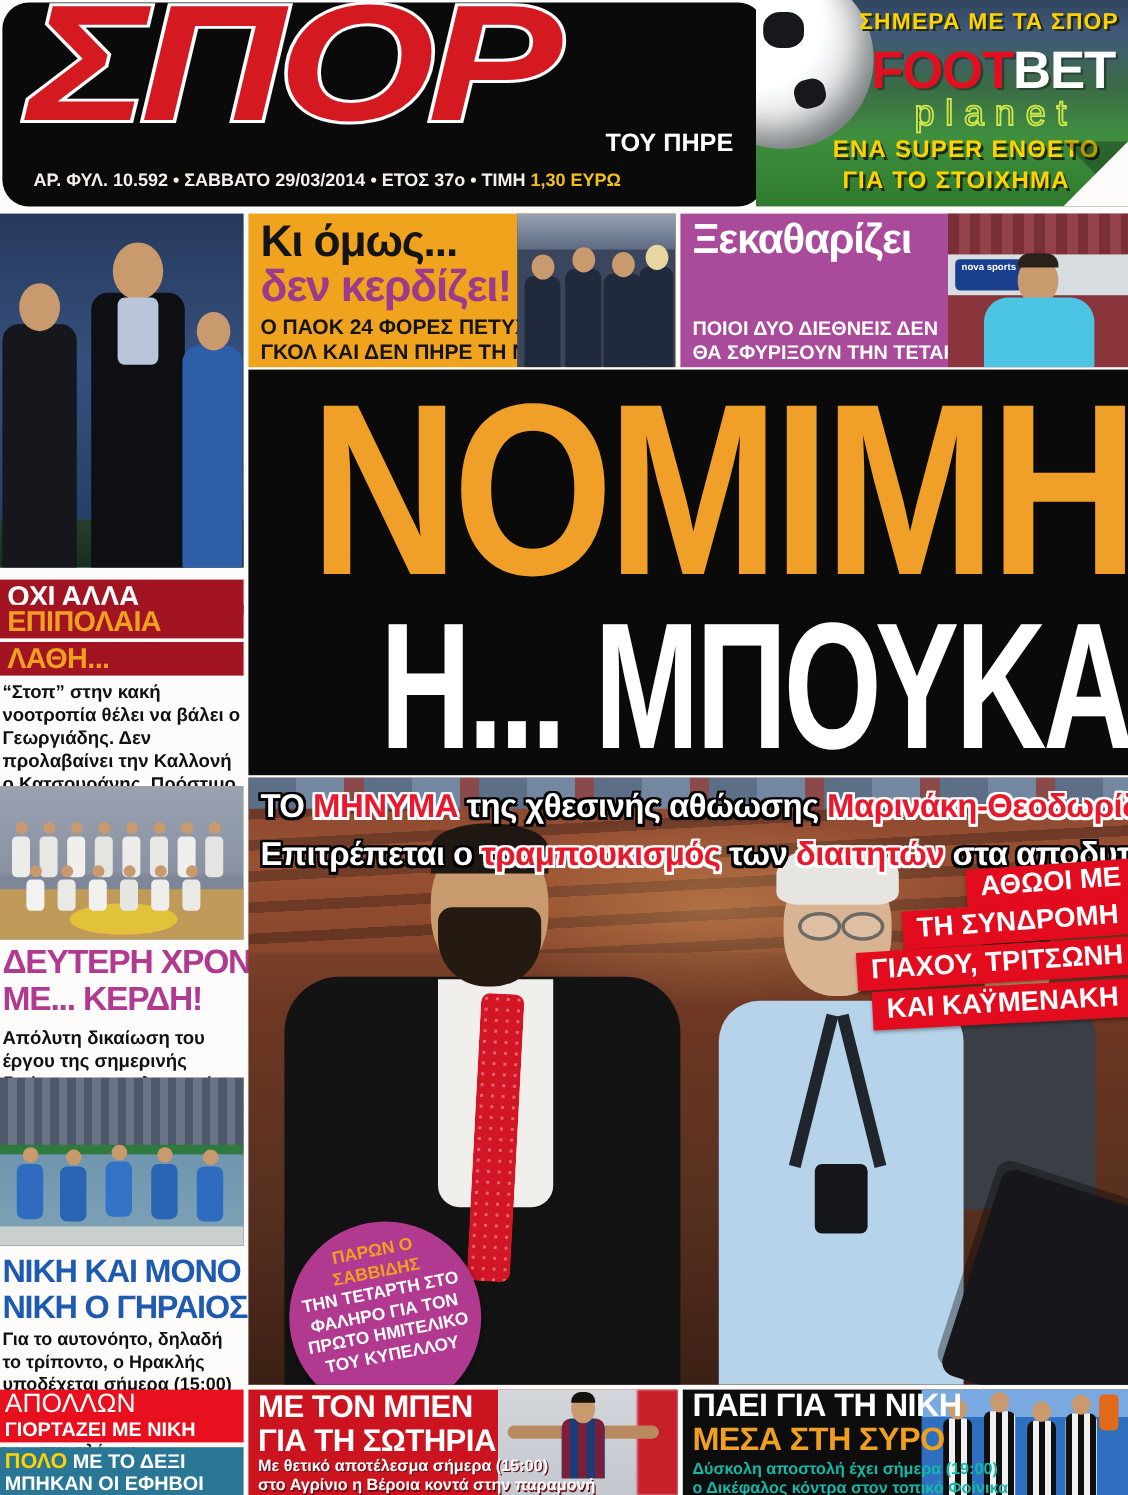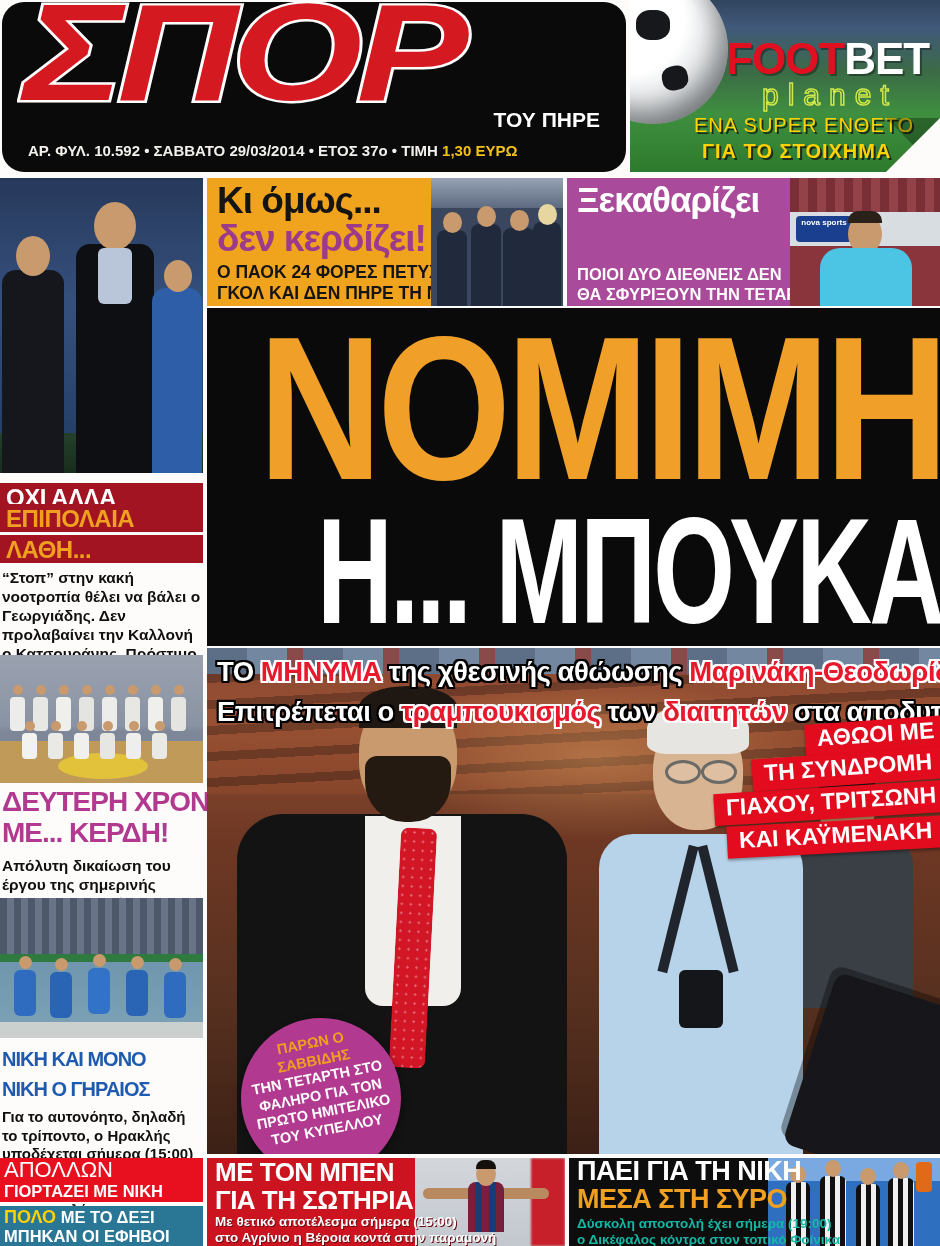--- a/index.html
+++ b/index.html
@@ -1,21 +1,21 @@
 <!DOCTYPE html>
 <html><head>
 <meta charset="utf-8">
 <style>
   html,body{margin:0;padding:0;background:#ffffff;}
   .page{position:relative;width:940px;height:1246px;margin:0 auto;background:#fdfcfa;
         font-family:"Liberation Sans",sans-serif;overflow:hidden;}
   .abs{position:absolute;}
 
   
-  .masthead{left:2px;top:2px;width:624px;height:170px;background:#0a0a0a;border-radius:22px;}
+  .masthead{left:2px;top:2px;width:624px;height:170px;background:#0a0a0a;border-radius:22px;padding-left:11px;}
   .logo{left:22px;top:-28px;font-size:168px;font-weight:bold;font-style:italic;color:#d41920;
         letter-spacing:-6px;-webkit-text-stroke:6px #ffffff;paint-order:stroke fill;
         transform:scaleY(0.82);transform-origin:top left;white-space:nowrap;}
   .logo-tag{right:26px;top:106px;color:#ffffff;font-weight:bold;font-size:21px;letter-spacing:0px;}
   .dateline{left:26px;top:140px;font-size:15px;font-weight:bold;color:#f2f0ec;white-space:nowrap;}
   .dateline .price{color:#f0c11a;}
 
   
   .promo{left:630px;top:0;width:310px;height:172px;overflow:hidden;
          background:linear-gradient(180deg,#30455e 0%,#41597a 16%,#3b6b46 42%,#3f8f3f 66%,#2e7a2e 100%);}
@@ -25,21 +25,21 @@
   .promo-ball i{position:absolute;border-radius:42%;background:#16181c;}
   .pb1{left:58px;top:36px;width:34px;height:30px;}
   .pb3{left:84px;top:92px;width:26px;height:24px;transform:rotate(-14deg);}
   .promo-top{left:86px;top:8px;font-size:19px;font-weight:bold;color:#ffd200;letter-spacing:1px;
       text-shadow:2px 2px 0 #1c2a18;white-space:nowrap;}
   .promo-foot{left:96px;top:34px;font-size:44px;font-weight:bold;letter-spacing:-1px;white-space:nowrap;text-align:center;}
   .promo-foot .f{color:#e01020;text-shadow:2px 2px 0 rgba(0,0,0,.35);}
   .promo-foot .b{color:#ffffff;text-shadow:2px 2px 0 rgba(0,0,0,.35);}
   .promo-planet{left:132px;top:78px;font-size:30px;font-weight:normal;letter-spacing:9px;
       color:rgba(40,70,20,.25);-webkit-text-stroke:1.5px #cfe84a;}
-  .promo-b1{left:64px;top:114px;font-size:20px;font-weight:normal;color:#ffd200;letter-spacing:1px;
+  .promo-b1{left:64px;top:114px;font-size:20px;font-weight:bold;color:#ffd200;letter-spacing:1px;
       text-shadow:2px 2px 0 #1c2a18;white-space:nowrap;}
   .promo-b2{left:72px;top:140px;font-size:20px;font-weight:bold;color:#ffd200;letter-spacing:1px;
       text-shadow:2px 2px 0 #1c2a18;white-space:nowrap;}
   .curl{right:0;bottom:0;width:0;height:0;border-bottom:54px solid #fdfcfa;border-left:54px solid transparent;}
   .curl-shadow{right:0;bottom:0;width:0;height:0;border-top:54px solid rgba(0,0,0,.28);border-left:54px solid transparent;
       transform:translateY(-0px);}
 
   
   .card-y{left:207px;top:178px;width:356px;height:128px;background:#f0a31c;overflow:hidden;}
   .card-y .t1{left:10px;top:2px;font-size:37px;font-weight:bold;color:#141414;letter-spacing:-1px;}
@@ -100,21 +100,21 @@
                  repeating-linear-gradient(0deg,rgba(0,0,0,.25) 0 5px,rgba(255,255,255,.08) 5px 10px);}
   .ph-crowd .fence{left:0;top:56px;width:203px;height:8px;background:#2f7a3f;}
   .ph-crowd .grass{left:0;top:64px;width:203px;height:76px;background:linear-gradient(180deg,#6f96ae,#7ea3b8);}
   .ph-crowd .pl{left:14px;top:72px;width:22px;height:46px;background:#2f6cc0;border-radius:6px;
       box-shadow:36px 2px #2a64b4,74px -2px #3273c8,112px 0 #2a64b4,150px 2px #2f6cc0;}
   .ph-crowd .plh{left:19px;top:58px;width:13px;height:13px;
       box-shadow:36px 2px #c89a6e,74px -2px #c89a6e,112px 0 #c89a6e,150px 2px #c89a6e;}
   .ph-crowd .adbar{left:0;bottom:0;width:203px;height:16px;background:#d8d8d2;opacity:.85;}
 
   .t-mag{left:2px;color:#b13a90;font-size:28px;font-weight:bold;line-height:31px;letter-spacing:-1px;}
-  .t-blue{left:2px;color:#1e5bb0;font-size:20px;font-weight:bold;line-height:30px;letter-spacing:-1px;}
+  .t-blue{left:2px;color:#1e5bb0;font-size:27px;font-weight:bold;line-height:30px;letter-spacing:-1px;}
   .hl-mag{color:#b13a90;}
 
   .box-red{left:0;top:1158px;width:203px;height:44px;background:#e8101e;color:#ffffff;
       font-size:16.5px;font-weight:bold;line-height:20px;padding:2px 4px;box-sizing:border-box;}
   .box-red .big{font-size:22px;font-weight:normal;}
   .box-teal{left:0;top:1206px;width:203px;height:40px;background:#2a7795;color:#ffffff;
       font-size:16.5px;font-weight:bold;line-height:19px;padding:2px 4px;box-sizing:border-box;}
   .box-teal .big{color:#ffd200;font-size:18px;}
 
   
@@ -203,20 +203,21 @@
     <div class="abs dateline">
       <span>ΑΡ. ΦΥΛ. 10.592 • ΣΑΒΒΑΤΟ 29/03/2014 • ΕΤΟΣ 37ο • ΤΙΜΗ </span><span class="price">1,30 ΕΥΡΩ</span>
     </div>
   </div>
 
   <div class="abs promo">
     <div class="abs promo-ball">
       <i class="pb1"></i>
         <i class="pb3"></i>
     </div>
+    <div class="abs promo-top">ΣΗΜΕΡΑ ΜΕ ΤΑ ΣΠΟΡ</div>
     <div class="abs promo-foot">
       <span class="f">FOOT</span><span class="b">BET</span>
     </div>
     <div class="abs promo-planet">planet</div>
     <div class="abs promo-b1">ΕΝΑ SUPER ΕΝΘΕΤΟ</div>
     <div class="abs promo-b2">ΓΙΑ ΤΟ ΣΤΟΙΧΗΜΑ</div>
     <div class="abs curl-shadow"></div>
     <div class="abs curl"></div>
   </div>
 

